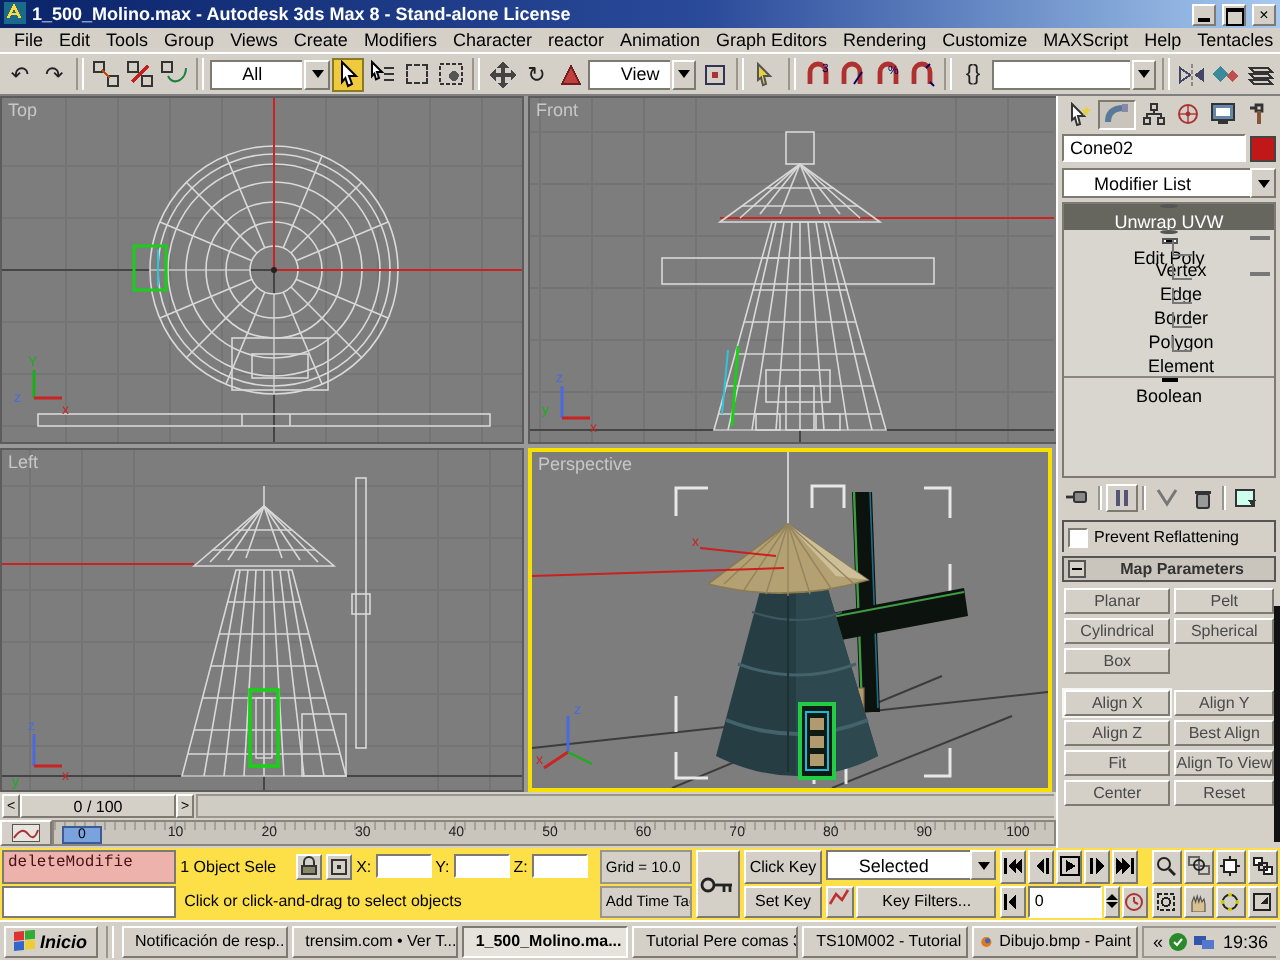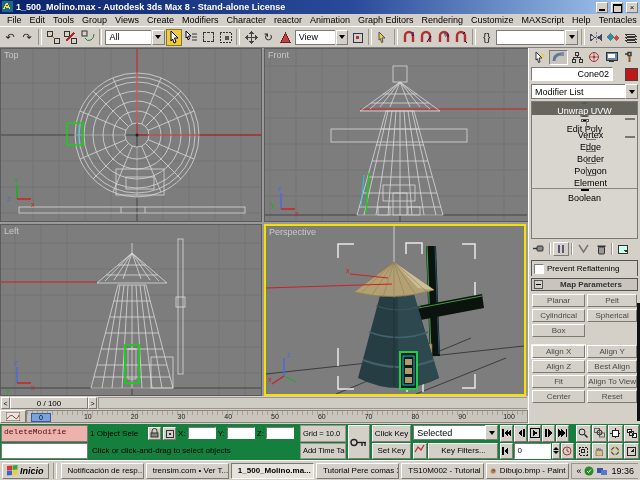--- a/index.html
+++ b/index.html
@@ -18,21 +18,21 @@
   
   .menubar{position:absolute;left:0;top:14px;width:640px;height:13px;display:flex;align-items:center;padding-left:3px;gap:0;border-bottom:1px solid #fff;}
   .menu-item{padding:0 4px;font-size:9px;white-space:nowrap;}
 
   
   .toolbar{position:absolute;left:0;top:27px;width:640px;height:21px;display:flex;align-items:center;padding:0 2px;gap:1px;border-bottom:1px solid #808080;}
   .tb{width:17px;height:17px;display:flex;align-items:center;justify-content:center;font-size:11px;color:#222;}
   .tb svg{display:block;}
   .tb-sep{width:4px;height:16px;border-left:1px solid #9a968e;border-right:1px solid #fff;margin:0 2px;}
   .tb.active{background:#efc93e;border:1px solid #8a7a20;}
-  .dd{height:15px;display:flex;align-items:center;background:#fff;border:1px solid #7d7a74;border-right:none;font-size:9px;padding-left:3px;}
+  .dd{height:15px;display:flex;align-items:center;background:#fff;border:1px solid #7d7a74;border-right:none;font-size:9px;padding-left:15px;}
   .dd-btn{width:13px;height:15px;display:flex;align-items:center;justify-content:center;}
   .arrow-down{width:0;height:0;border-left:3px solid transparent;border-right:3px solid transparent;border-top:4px solid #000;}
 
   
   .viewport-area{position:absolute;left:0;top:48px;width:528px;height:348px;background:#9a9a9a;}
   .viewport{position:absolute;background:#7d7d7d;border:1px solid #5c5c5c;overflow:hidden;}
   .viewport .vp-label{position:absolute;left:3px;top:1px;color:#c8c8c8;font-size:9px;z-index:2;}
   .viewport.active-vp{border:2px solid #f5e000;}
   .viewport svg{position:absolute;left:0;top:0;}
 
@@ -43,21 +43,21 @@
   .ts-track{flex:1;height:12px;background:#cfccc4;border:1px solid #9a968e;border-right:none;margin-left:1px;}
   .trackbar{position:absolute;left:0;top:410px;width:528px;height:14px;display:flex;background:#d4d0c8;}
   .tb-curve-btn{width:26px;height:13px;display:flex;align-items:center;justify-content:center;}
   .ruler{position:relative;flex:1;height:13px;background:#c9c5bd;border:1px solid #8a867e;
     background-image:repeating-linear-gradient(90deg,#a5a199 0 1px,transparent 1px 5px);background-size:100% 4px;background-repeat:no-repeat;}
   .ruler .ticks{position:absolute;left:0;top:2px;width:100%;display:flex;justify-content:space-between;padding:0 8px 0 4px;font-size:7px;color:#222;}
   .ruler .ticks span{width:20px;text-align:center;}
   .ruler .ticks span:first-child{background:#7aa2dc;color:#000;border:1px solid #3a5a9a;}
 
   
-  .statusbar{position:absolute;left:0;top:424px;width:640px;height:36px;display:flex;padding:1px 1px;gap:2px;background:#15803d;}
+  .statusbar{position:absolute;left:0;top:424px;width:640px;height:36px;display:flex;padding:1px 1px;gap:2px;background:#fde047;}
   .listener{width:88px;display:flex;flex-direction:column;gap:1px;}
   .listener>div{flex:1;border:1px solid #7d7a74;font-family:"Liberation Mono",monospace;font-size:8px;padding:1px 2px;overflow:hidden;white-space:nowrap;}
   .listener .pink{background:#eeb2ac;color:#46111a;}
   .listener .white{background:#fff;}
   .status-mid{width:210px;display:flex;flex-direction:column;gap:1px;}
   .status-mid .row{flex:1;display:flex;align-items:center;gap:2px;}
   .sel-text{width:56px;font-size:8px;white-space:nowrap;overflow:hidden;}
   .mini-btn{width:13px;height:13px;display:flex;align-items:center;justify-content:center;}
   .coord-label{font-size:8px;}
   .coord-field{width:28px;height:12px;}
@@ -90,21 +90,21 @@
   .taskitems{flex:1;display:flex;gap:2px;overflow:hidden;}
   .taskbtn{height:16px;flex:1;max-width:96px;display:flex;align-items:center;gap:3px;padding:0 3px;font-size:8px;white-space:nowrap;overflow:hidden;border-top:1px solid #fff;border-left:1px solid #fff;border-right:1px solid #7d7a74;border-bottom:1px solid #7d7a74;background:#d4d0c8;}
   .taskbtn.active{border-top:1px solid #7d7a74;border-left:1px solid #7d7a74;border-right:1px solid #fff;border-bottom:1px solid #fff;background:#e6e3dc;font-weight:bold;}
   .tray{height:16px;display:flex;align-items:center;gap:3px;padding:0 4px;border:1px solid #9a968e;border-right:none;font-size:9px;}
 
   
   .cmdpanel{position:absolute;left:528px;top:48px;width:112px;height:376px;background:#d4d0c8;border-left:1px solid #fff;padding:1px 2px;}
   .cp-tabs{display:flex;height:16px;align-items:center;}
   .cp-tab{flex:1;height:15px;display:flex;align-items:center;justify-content:center;}
   .cp-tab.sel{border:1px solid #7d7a74;border-right-color:#fff;border-bottom-color:#fff;background:#c9c5bd;}
-  .cp-name-row{display:flex;align-items:center;gap:12px;height:18px;padding:1px 0;text-align:right;}
+  .cp-name-row{display:flex;align-items:center;gap:2px;height:18px;padding:1px 0;}
   .cp-name{flex:1;height:14px;font-size:9px;padding:1px 3px;}
   .cp-swatch{width:13px;height:13px;background:#c01818;border:1px solid #444;}
   .cp-modlist{display:flex;height:17px;padding:1px 0;}
   .cp-modlist .dd{flex:1;}
   .stackbox{height:138px;border:1px solid #7d7a74;background:#d9d6cf;margin-top:1px;overflow:hidden;}
   .stk-row{display:flex;align-items:center;height:13px;gap:2px;padding:0 2px;font-size:9px;flex-direction:column;}
   .stk-row.hl{background:#66665e;color:#fff;}
   .stk-child{padding-left:14px;height:12px;position:relative;}
   .stk-child .tree{width:10px;height:10px;border-left:1px solid #777;border-bottom:1px solid #777;margin-top:-8px;}
   .stk-sq{margin-left:auto;width:10px;height:9px;background:#b8b5ae;border:1px solid #777;}

